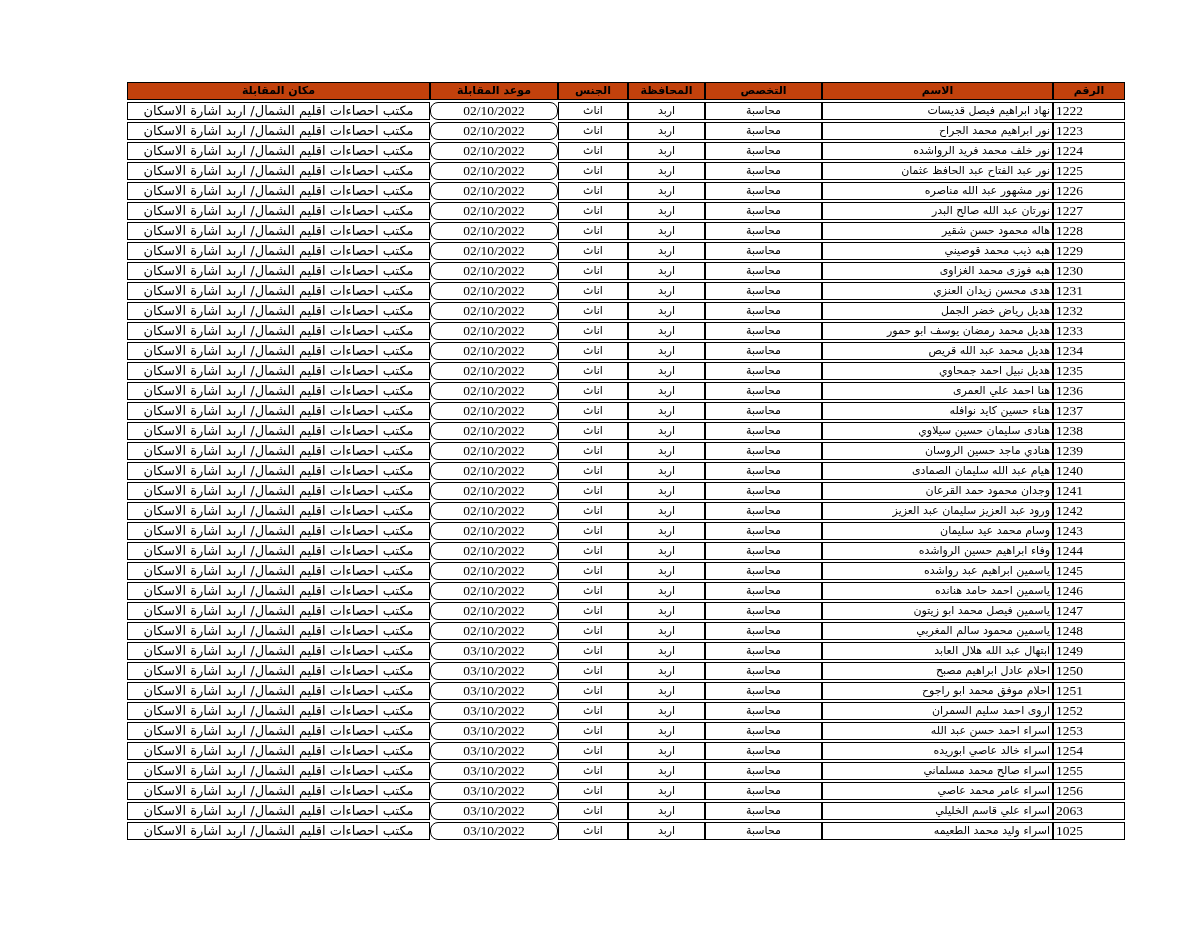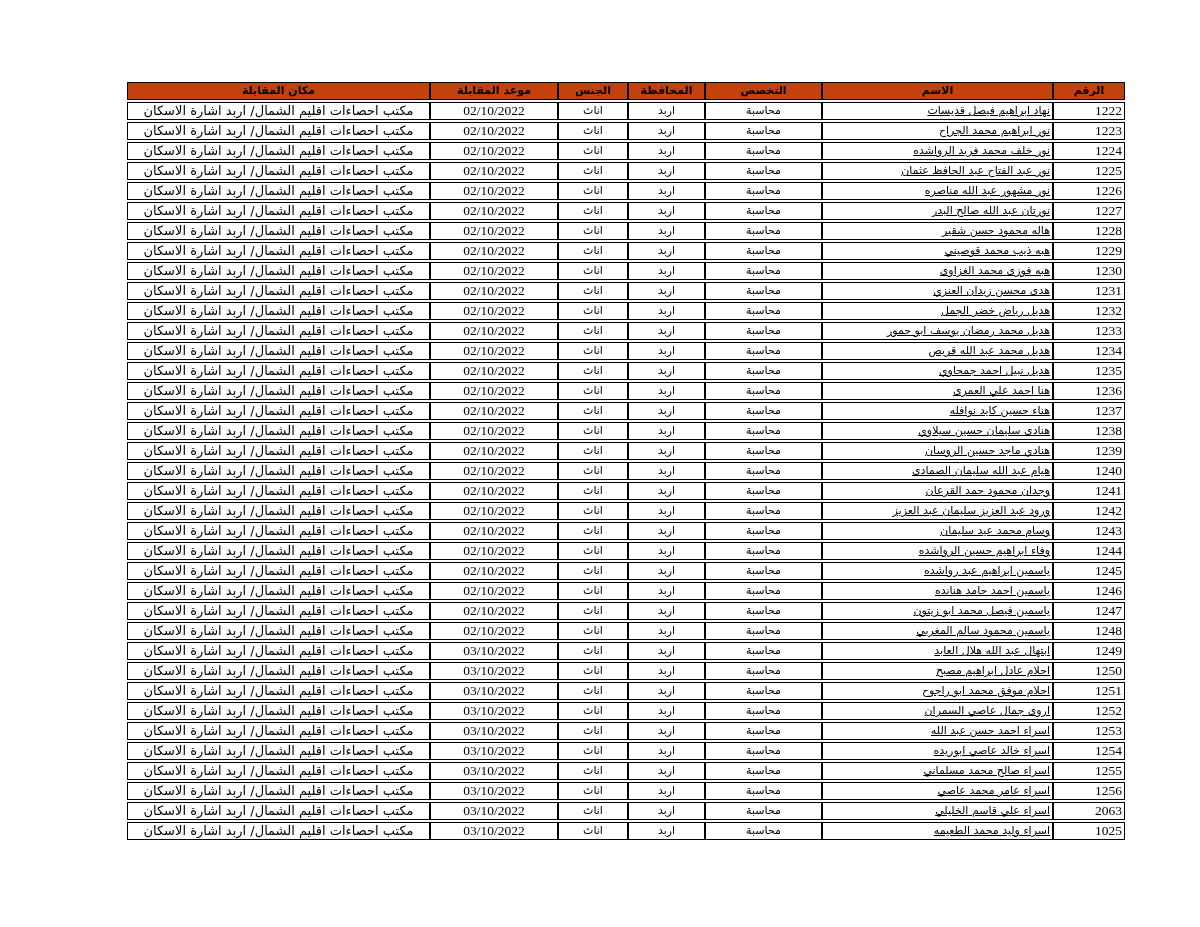--- a/index.html
+++ b/index.html
@@ -49,38 +49,38 @@
   col.c-name   { width: 231px; }
   col.c-spec   { width: 117px; }
   col.c-gov    { width: 77px; }
   col.c-gender { width: 70px; }
   col.c-date   { width: 128px; }
   col.c-place  { width: 303px; }
 
   td.cell-num {
     font-family: "Liberation Serif", serif;
     font-size: 13.5px;
-    text-align: right;
+    text-align: left;
     direction: ltr;
   }
   td.cell-name {
     font-size: 11px;
     text-align: right;
     padding-right: 1px;
-    text-decoration: underline;
   }
   td.cell-spec, td.cell-gov, td.cell-gender {
     font-size: 11px;
     text-align: center;
   }
   td.cell-date {
     font-family: "Liberation Serif", serif;
     font-size: 13.5px;
     text-align: center;
     direction: ltr;
+    border-radius: 8px;
   }
   td.cell-place {
     font-size: 13px;
     text-align: center;
   }
 </style>
 </head>
 <body>
 
 <div class="page">
@@ -372,21 +372,21 @@
             <td class="cell-num">1251</td>
             <td class="cell-name">احلام موفق محمد ابو راجوح</td>
             <td class="cell-spec">محاسبة</td>
             <td class="cell-gov">اربد</td>
             <td class="cell-gender">اناث</td>
             <td class="cell-date">03/10/2022</td>
             <td class="cell-place">مكتب احصاءات اقليم الشمال/ اربد اشارة الاسكان</td>
           </tr>
           <tr>
             <td class="cell-num">1252</td>
-            <td class="cell-name">اروى جمال عاصي السمران</td>
+            <td class="cell-name">اروى احمد سليم السمران</td>
             <td class="cell-spec">محاسبة</td>
             <td class="cell-gov">اربد</td>
             <td class="cell-gender">اناث</td>
             <td class="cell-date">03/10/2022</td>
             <td class="cell-place">مكتب احصاءات اقليم الشمال/ اربد اشارة الاسكان</td>
           </tr>
           <tr>
             <td class="cell-num">1253</td>
             <td class="cell-name">اسراء احمد حسن عبد الله</td>
             <td class="cell-spec">محاسبة</td>

